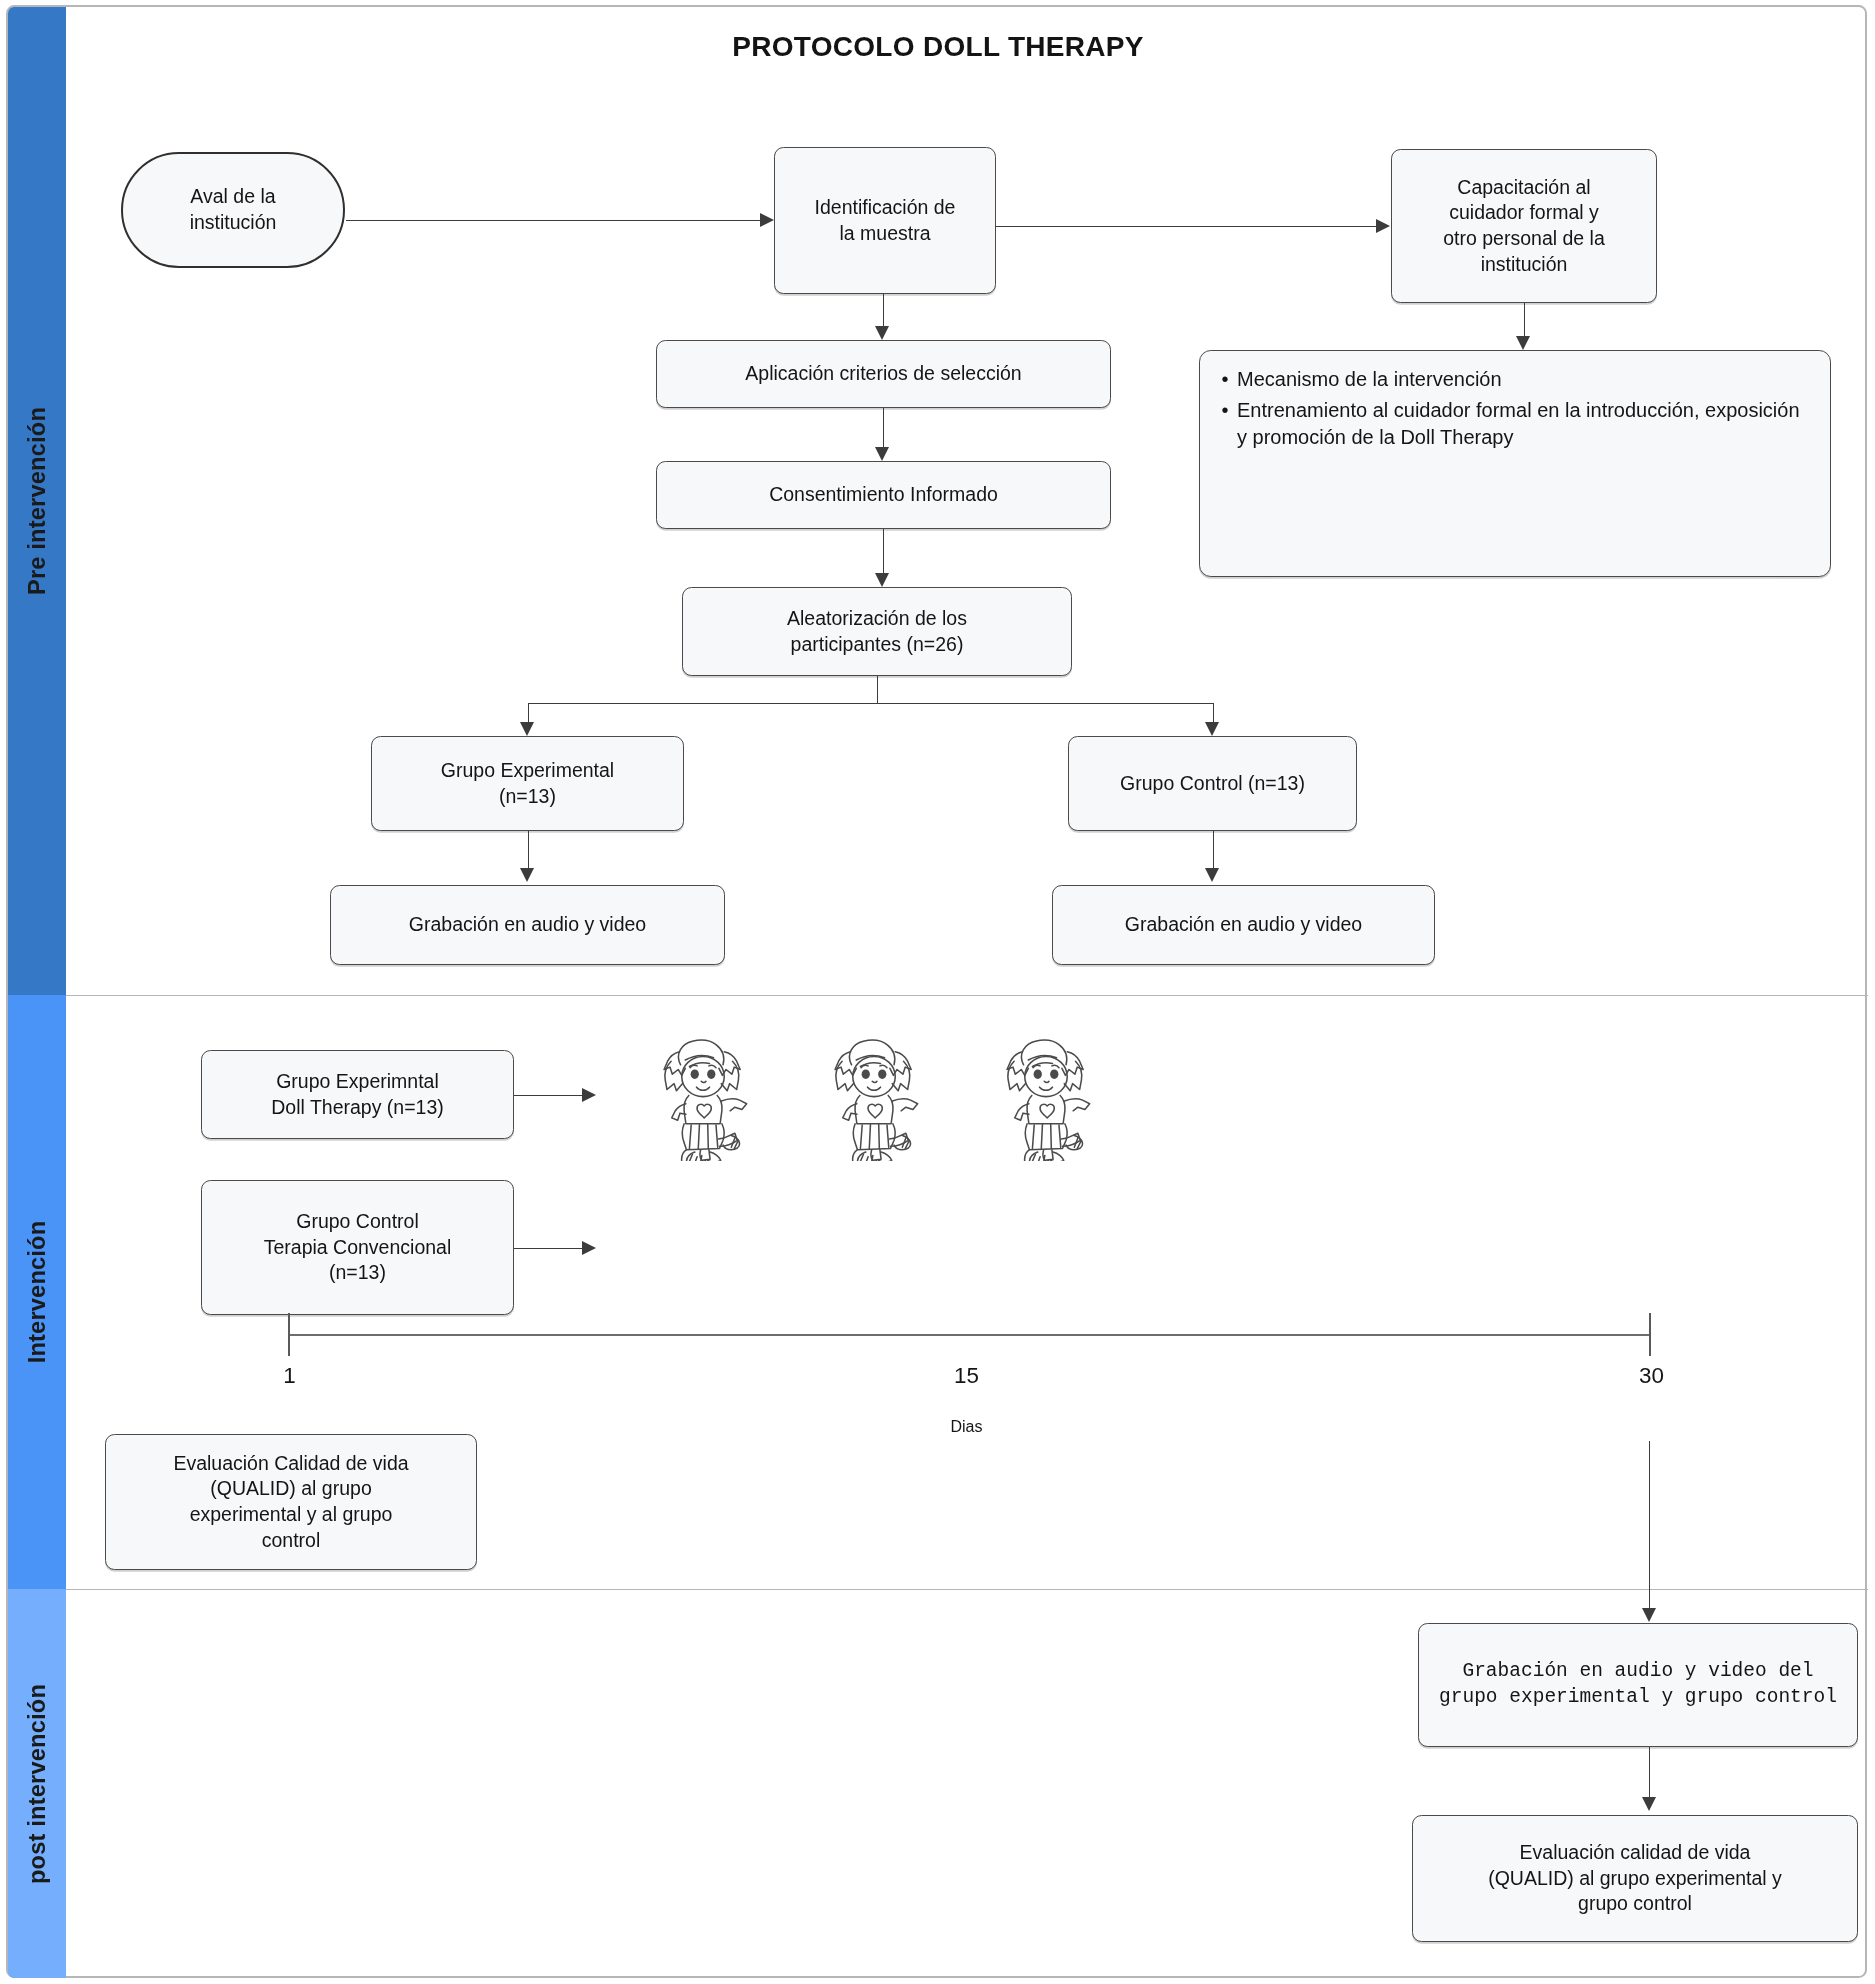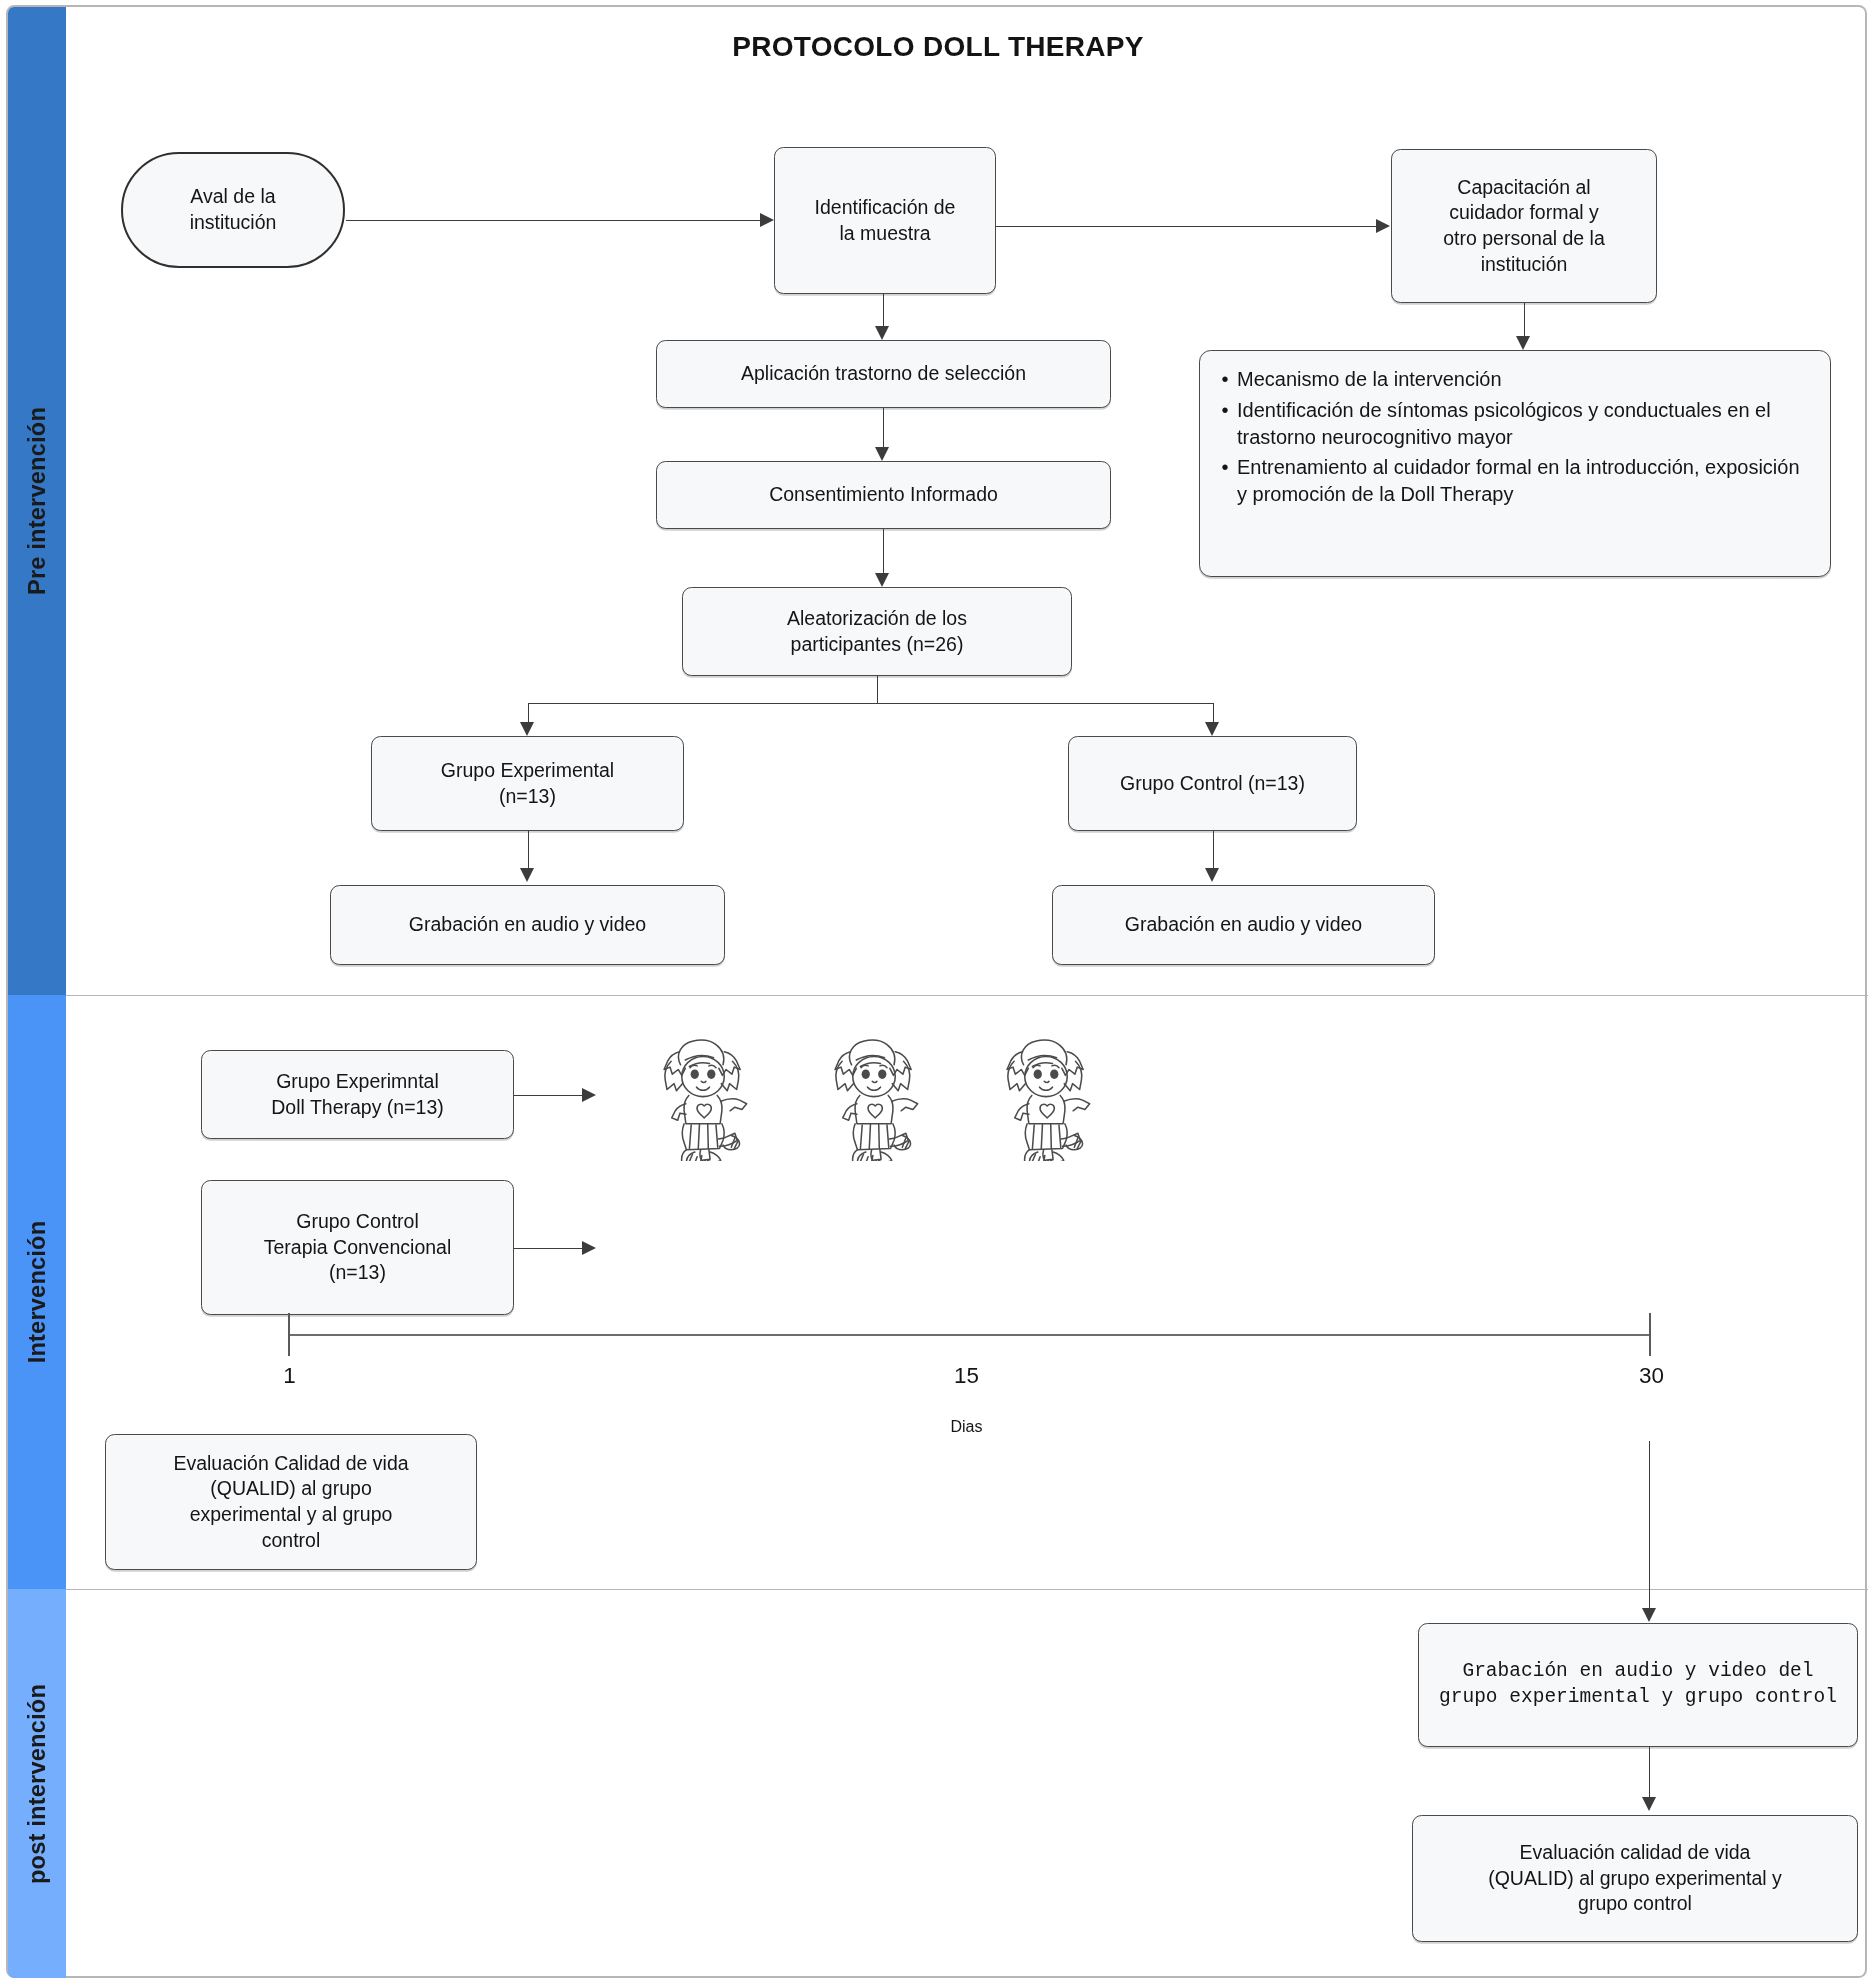--- a/index.html
+++ b/index.html
@@ -205,30 +205,29 @@
   <div class="node" style="left:1391px; top:149px; width:266px; height:154px;">
     <span>Capacitación al<br>cuidador formal y<br>otro personal de la<br>institución</span>
   </div>
 
   <div class="vline" style="left:1524px; top:303px; height:40px;"></div>
   <div class="arrow-down" style="left:1516px; top:336px;"></div>
 
   <div class="node bullets" style="left:1199px; top:350px; width:632px; height:227px; font-size:20px;padding-left:17px;">
     <ul>
       <li>Mecanismo de la intervención</li>
-      <li>Identificación de síntomas psicológicos y conductuales en el trastorno neurocognitivo mayor</li>
       <li>Entrenamiento al cuidador formal en la introducción, exposición y promoción de la Doll Therapy</li>
     </ul>
   </div>
 
   <div class="vline" style="left:883px; top:293px; height:41px;"></div>
   <div class="arrow-down" style="left:875px; top:326px;"></div>
 
   <div class="node" style="left:656px; top:340px; width:455px; height:68px;">
-    <span>Aplicación trastorno de selección</span>
+    <span>Aplicación criterios de selección</span>
   </div>
 
   <div class="vline" style="left:883px; top:408px; height:47px;"></div>
   <div class="arrow-down" style="left:875px; top:447px;"></div>
 
   <div class="node" style="left:656px; top:461px; width:455px; height:68px;">
     <span>Consentimiento Informado</span>
   </div>
 
   <div class="vline" style="left:883px; top:529px; height:52px;"></div>

